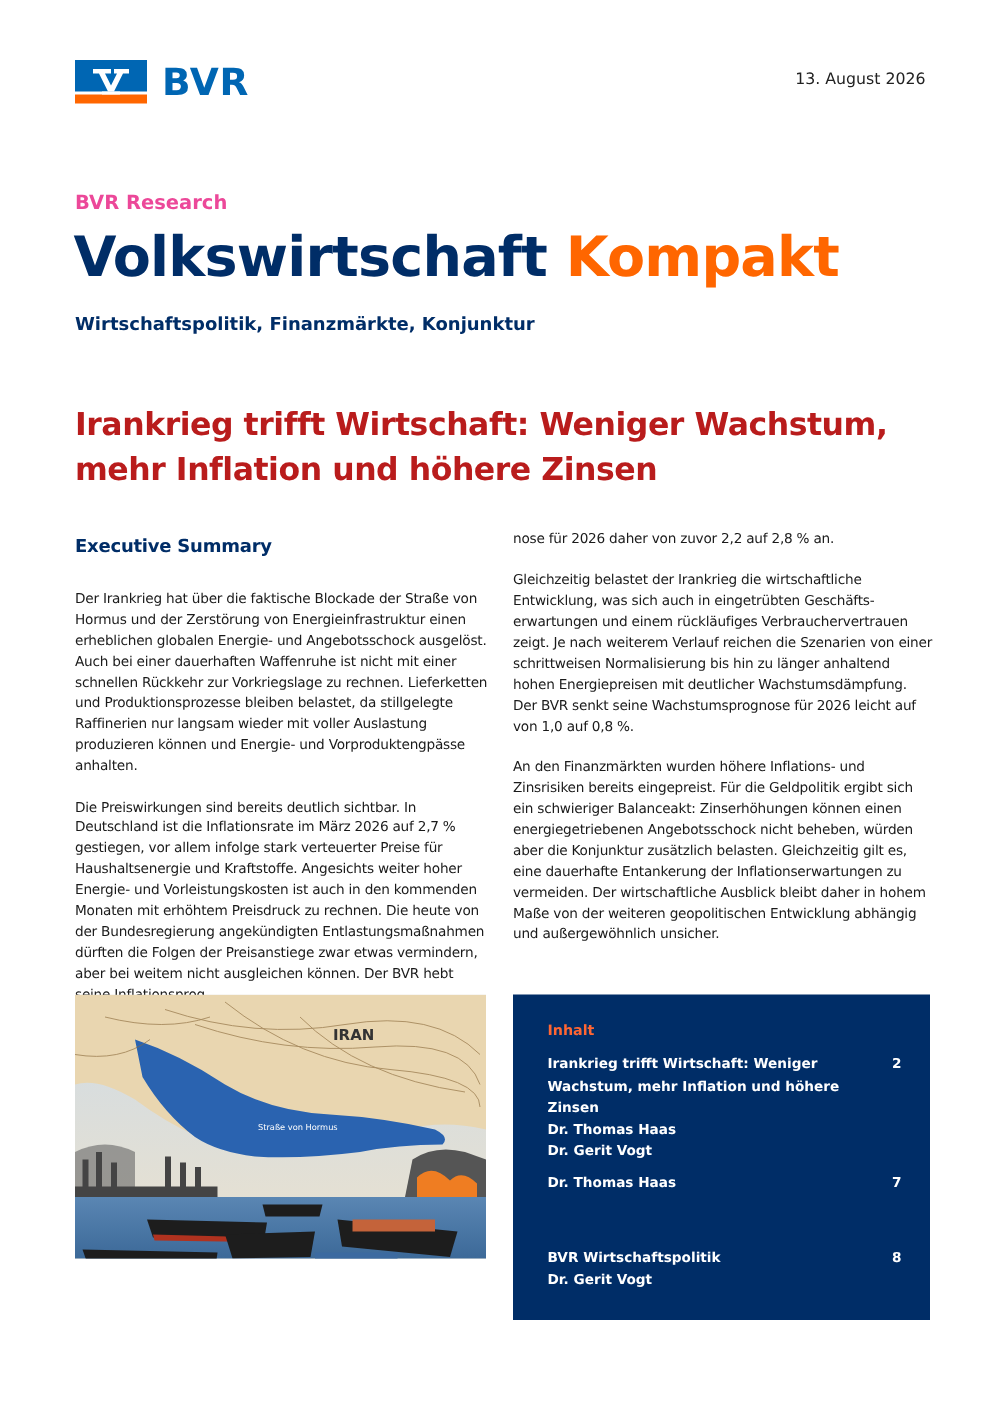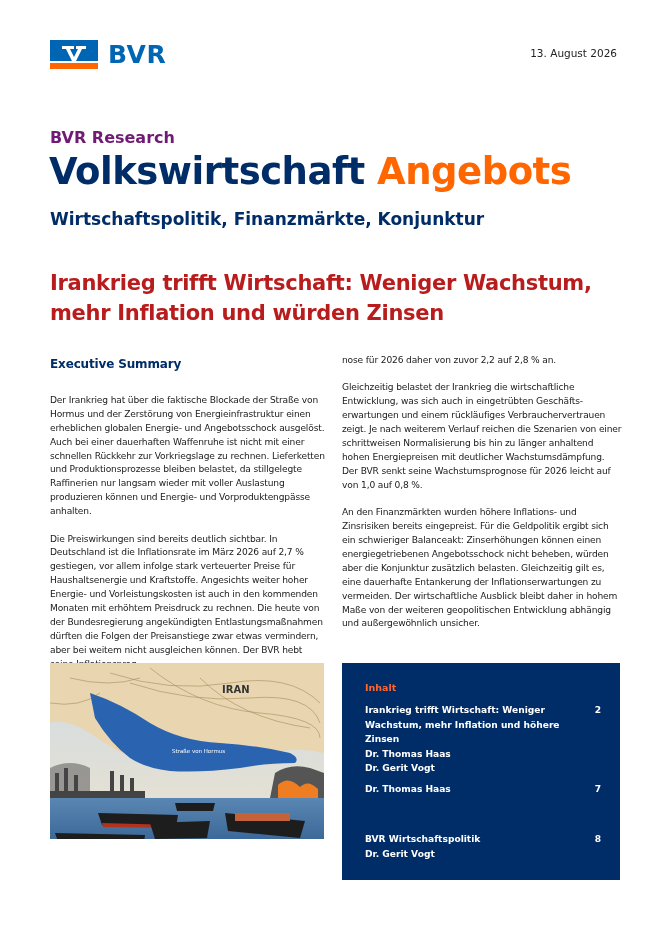--- a/index.html
+++ b/index.html
@@ -4,24 +4,24 @@
 <style>
   html,body{margin:0;padding:0;background:#fff;}
   body{width:667px;height:946px;position:relative;overflow:hidden;font-family:"DejaVu Sans","Liberation Sans",sans-serif;color:#1a1a1a;}
   .logo{position:absolute;left:50px;top:40px;display:flex;align-items:center;text-align:right;}
   .logo-mark{width:48px;height:29px;position:relative;}
   .logo-mark .blue{position:absolute;left:0;top:0;width:48px;height:21px;background:#0066b3;}
   .logo-mark .orange{position:absolute;left:0;top:23px;width:48px;height:6px;background:#ff6600;}
   .logo-mark svg{position:absolute;left:0;top:0;}
   .logo-text{margin-left:10px;font-family:"DejaVu Sans",sans-serif;font-weight:bold;font-size:25px;color:#0066b3;letter-spacing:0.5px;}
   .date{position:absolute;right:50px;top:47px;font-size:10.5px;color:#222;}
-  .series{position:absolute;left:50px;top:128px;font-size:16px;font-weight:bold;color:#701a75;}
+  .series{position:absolute;left:50px;top:128px;font-size:13px;font-weight:bold;color:#ec4899;}
   .main-title{position:absolute;left:49px;top:150px;font-size:37px;font-weight:bold;color:#002d67;letter-spacing:-0.5px;white-space:nowrap;}
   .main-title .accent{color:#ff6600;}
-  .subtitle{position:absolute;left:50px;top:209px;font-size:17px;font-weight:bold;color:#002d67;}
+  .subtitle{position:absolute;left:50px;top:209px;font-size:12px;font-weight:bold;color:#002d67;}
   .headline{position:absolute;left:50px;top:268px;width:570px;font-size:21px;line-height:30px;font-weight:bold;color:#b91c1c;letter-spacing:-0.3px;}
   .col{position:absolute;font-size:9.1px;line-height:13.9px;color:#1a1a1a;letter-spacing:-0.15px;}
   .col p{margin:0 0 13.5px 0;}
   .col-left{left:50px;top:358px;width:275px;}
   .col-right{left:342px;top:354px;width:280px;}
   .section-h{font-size:12px;font-weight:bold;color:#002d67;margin-bottom:22px;}
   .image-box{position:absolute;left:50px;top:663px;width:274px;height:176px;overflow:hidden;}
   .toc{position:absolute;left:342px;top:663px;width:278px;height:217px;background:#002d67;color:#fff;}
   .toc-h{position:absolute;left:23px;top:19px;font-size:9.5px;font-weight:bold;color:#ff6633;}
   .toc-item{position:absolute;left:23px;width:240px;font-size:9.1px;line-height:14.5px;font-weight:bold;}
@@ -41,27 +41,27 @@
     </svg>
   </div>
   <span class="logo-text">BVR</span>
 </div>
 
 <div class="date">13. August 2026</div>
 
 <div class="series">BVR Research</div>
 <div class="main-title">
   <span>Volkswirtschaft</span>
-  <span class="accent">Angebots</span>
+  <span class="accent">Kompakt</span>
 </div>
 <div class="subtitle">Wirtschaftspolitik, Finanzmärkte, Konjunktur</div>
 
 <div class="headline">
   <div>Irankrieg trifft Wirtschaft: Weniger Wachstum,</div>
-  <div>mehr Inflation und würden Zinsen</div>
+  <div>mehr Inflation und höhere Zinsen</div>
 </div>
 
 <div class="col col-left">
   <div class="section-h">Executive Summary</div>
   <p>Der Irankrieg hat über die faktische Blockade der Straße von Hormus und der Zerstörung von Energieinfrastruktur einen erheblichen globalen Energie- und Angebots­schock ausgelöst. Auch bei einer dauerhaften Waffen­ruhe ist nicht mit einer schnellen Rückkehr zur Vor­kriegslage zu rechnen. Lieferketten und Produktions­prozesse bleiben belastet, da stillgelegte Raffinerien nur langsam wieder mit voller Auslastung produzieren kön­nen und Energie- und Vorproduktengpässe anhalten.</p>
   <p>Die Preiswirkungen sind bereits deutlich sichtbar. In Deutschland ist die Inflationsrate im März 2026 auf 2,7 % gestiegen, vor allem infolge stark verteuerter Preise für Haushaltsenergie und Kraftstoffe. Angesichts weiter hoher Energie- und Vorleistungskosten ist auch in den kommenden Monaten mit erhöhtem Preisdruck zu rech­nen. Die heute von der Bundesregierung angekündigten Entlastungsmaßnahmen dürften die Folgen der Preisan­stiege zwar etwas vermindern, aber bei weitem nicht ausgleichen können. Der BVR hebt seine Inflationsprog­</p>
 </div>
 
 <div class="col col-right">
   <p>nose für 2026 daher von zuvor 2,2 auf 2,8 % an.</p>

